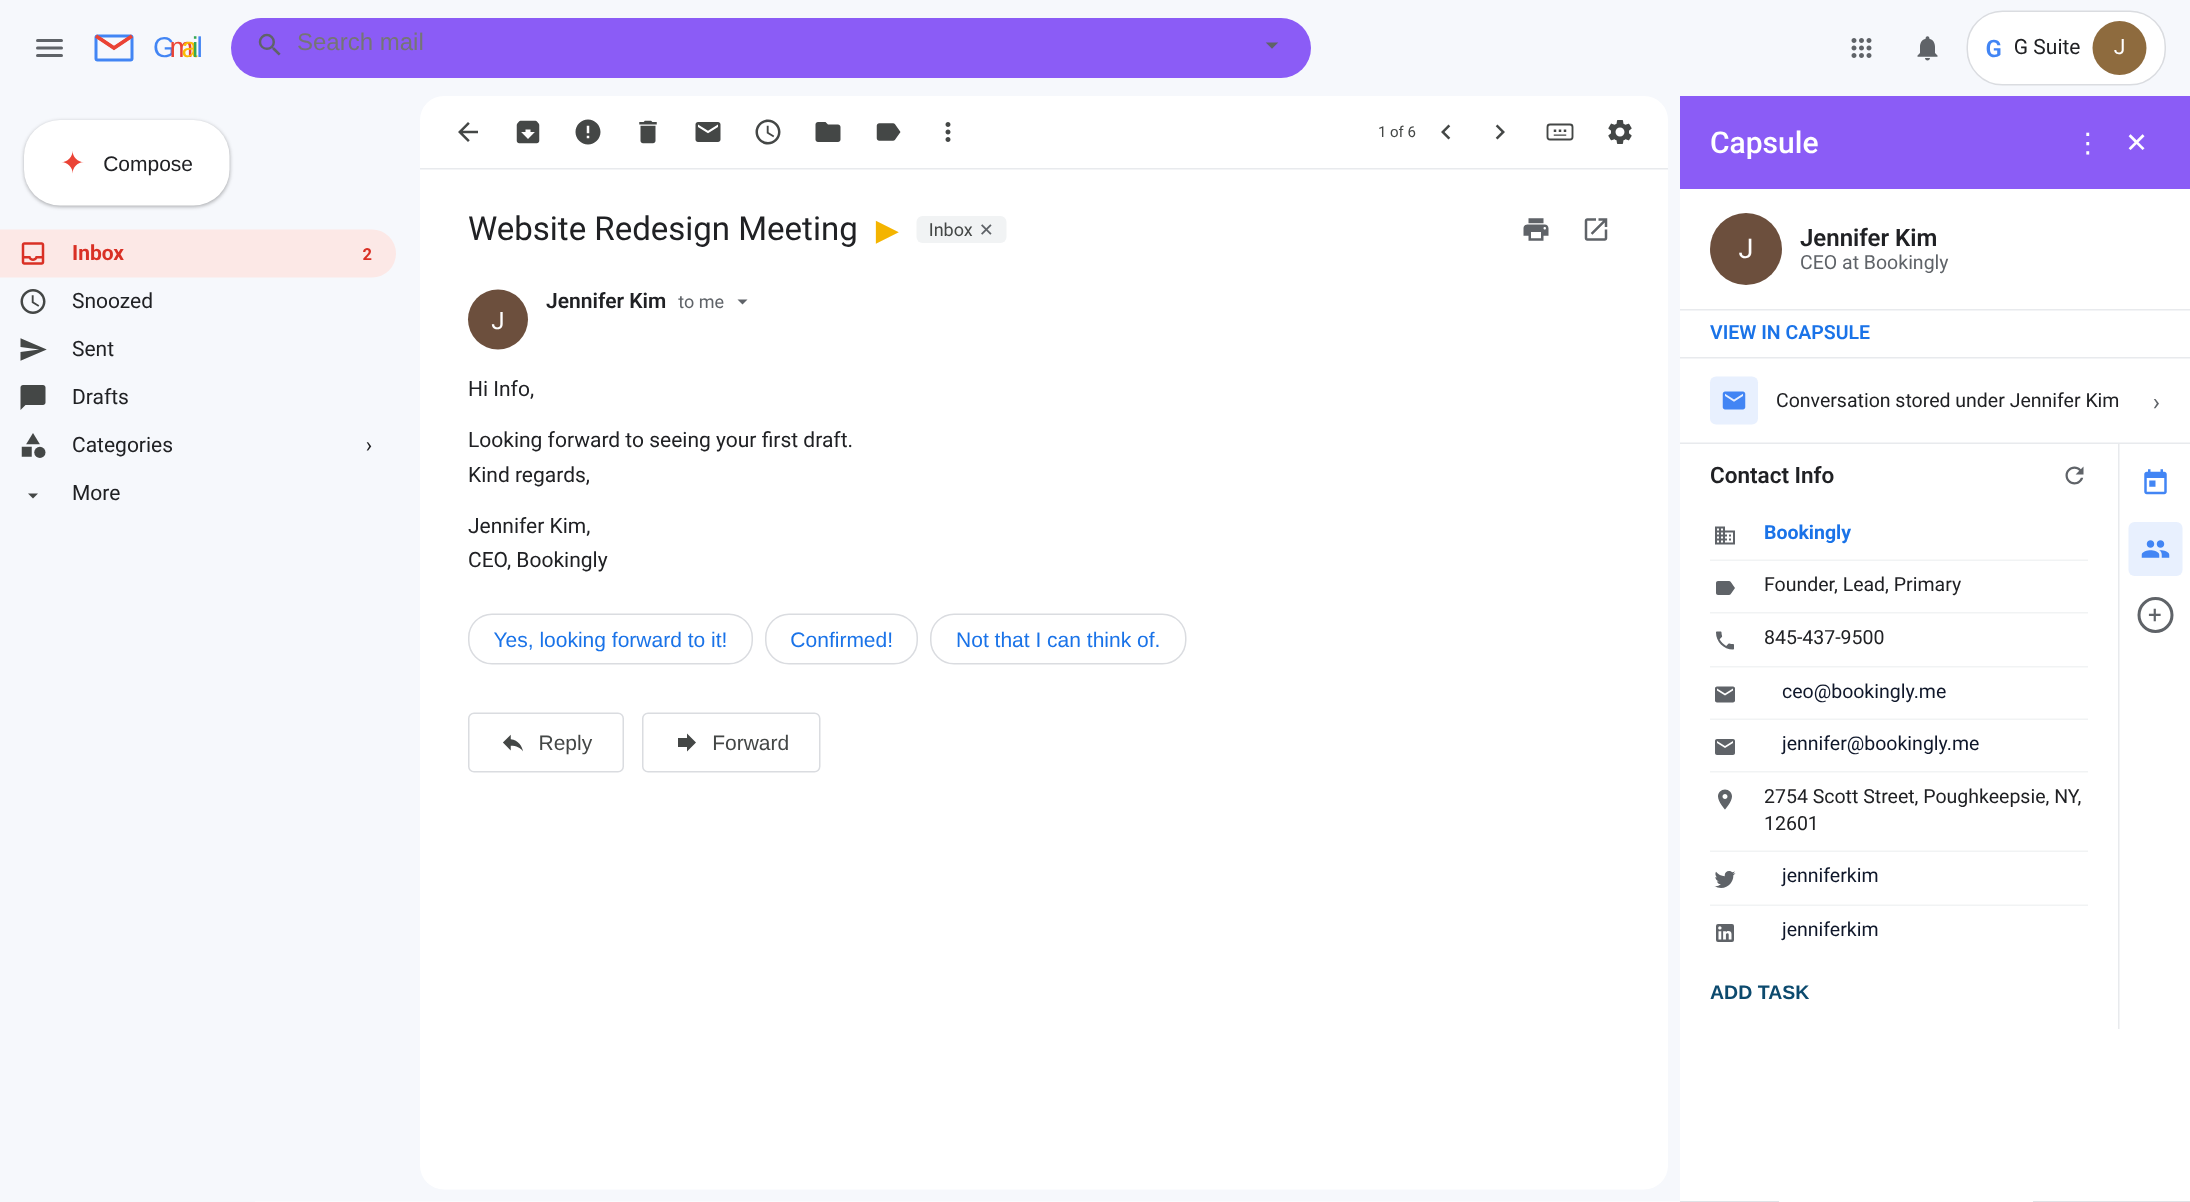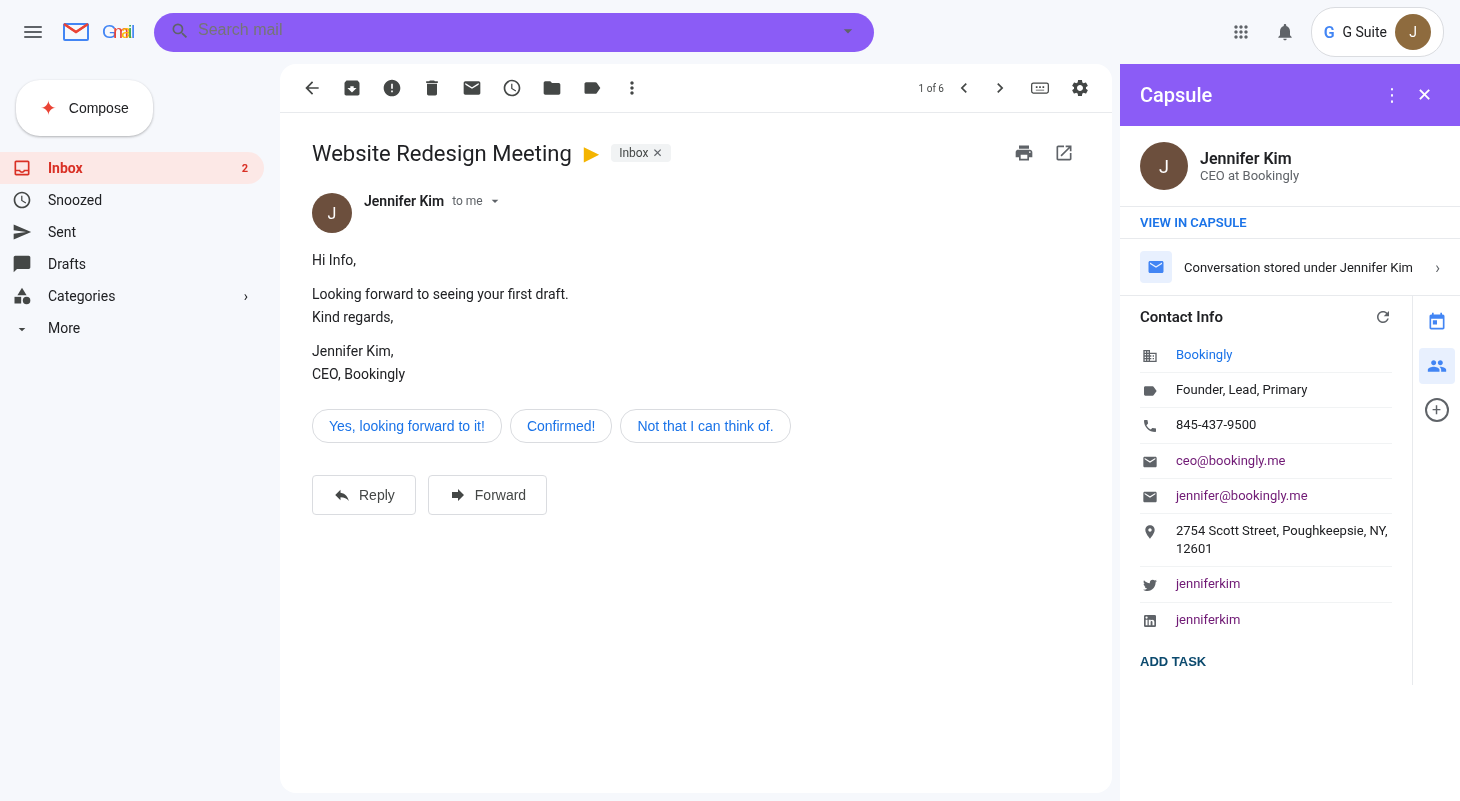--- a/index.html
+++ b/index.html
@@ -84,22 +84,22 @@
 
     .contact-info-header { display: flex; align-items: flex-start; padding: 12px 20px 8px; }
     .contact-info-title { font-size: 15px; font-weight: 600; color: #202124; flex: 1; }
     .refresh-btn { background: none; border: none; cursor: pointer; color: #5f6368; font-size: 16px; }
 
     .contact-info-body { padding: 0 20px; }
     .contact-row { display: flex; align-items: flex-start; gap: 16px; padding: 8px 0; border-bottom: 1px solid #f1f3f4; }
     .contact-row:last-child { border-bottom: none; }
     .contact-row-icon { width: 20px; display: flex; align-items: center; justify-content: center; color: #5f6368; flex-shrink: 0; margin-top: 2px; }
     .contact-row-value { font-size: 13px; color: #202124; line-height: 1.4; }
-    .contact-row-value.link { color: #1a73e8; cursor: pointer; }
-    .contact-row-value.blue { color: #701a75; cursor: pointer; }
+    .contact-row-value.link { color: #1a73e8; cursor: pointer; font-weight: bold; }
+    .contact-row-value.blue { color: #0f172a; cursor: pointer; margin-left: 12px; }
     .capsule-icon-col { width: 48px; background: white; border-left: 1px solid #e8eaed; display: flex; flex-direction: column; align-items: center; padding: 8px 0; gap: 8px; flex-shrink: 0; }
     .cap-icon-item { width: 36px; height: 36px; display: flex; align-items: center; justify-content: center; border-radius: 4px; cursor: pointer; }
     .cap-icon-item.active { background: #e8f0fe; }
 
     .add-task { padding: 16px 20px; }
     .add-task-btn { color: #0c4a6e; font-size: 13px; font-weight: 600; cursor: pointer; background: none; border: none; }
   </style>
 </head>
 <body>
 

